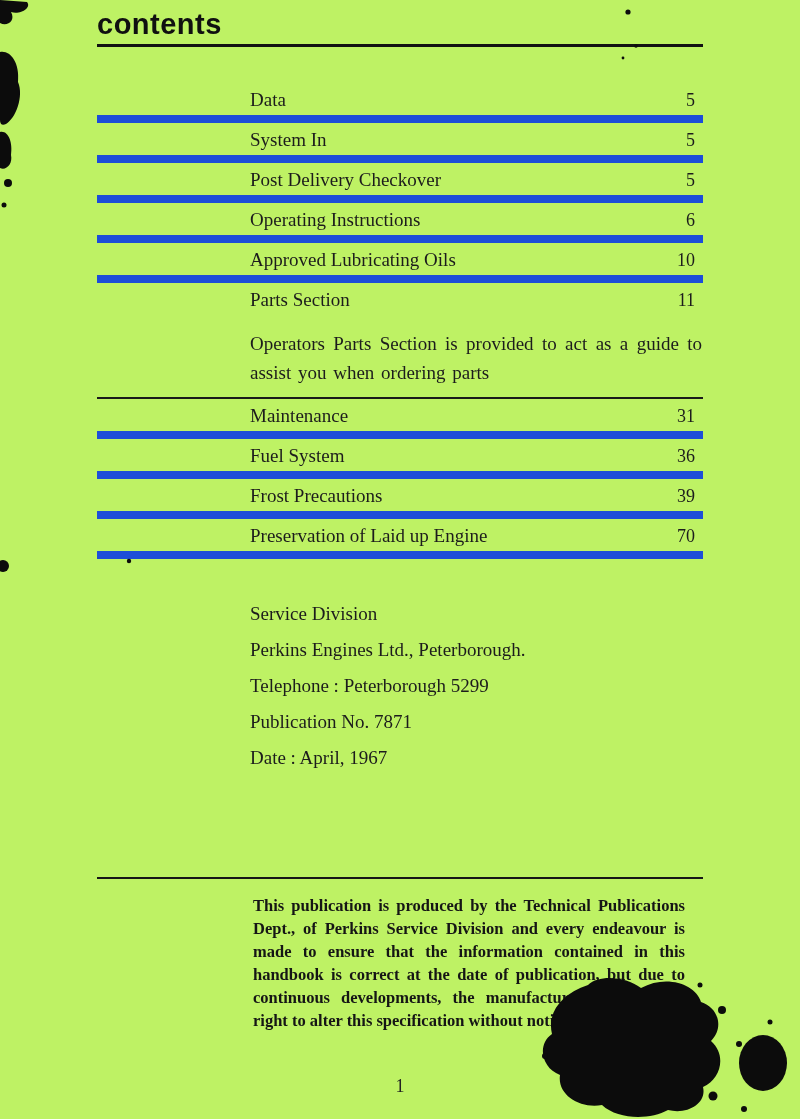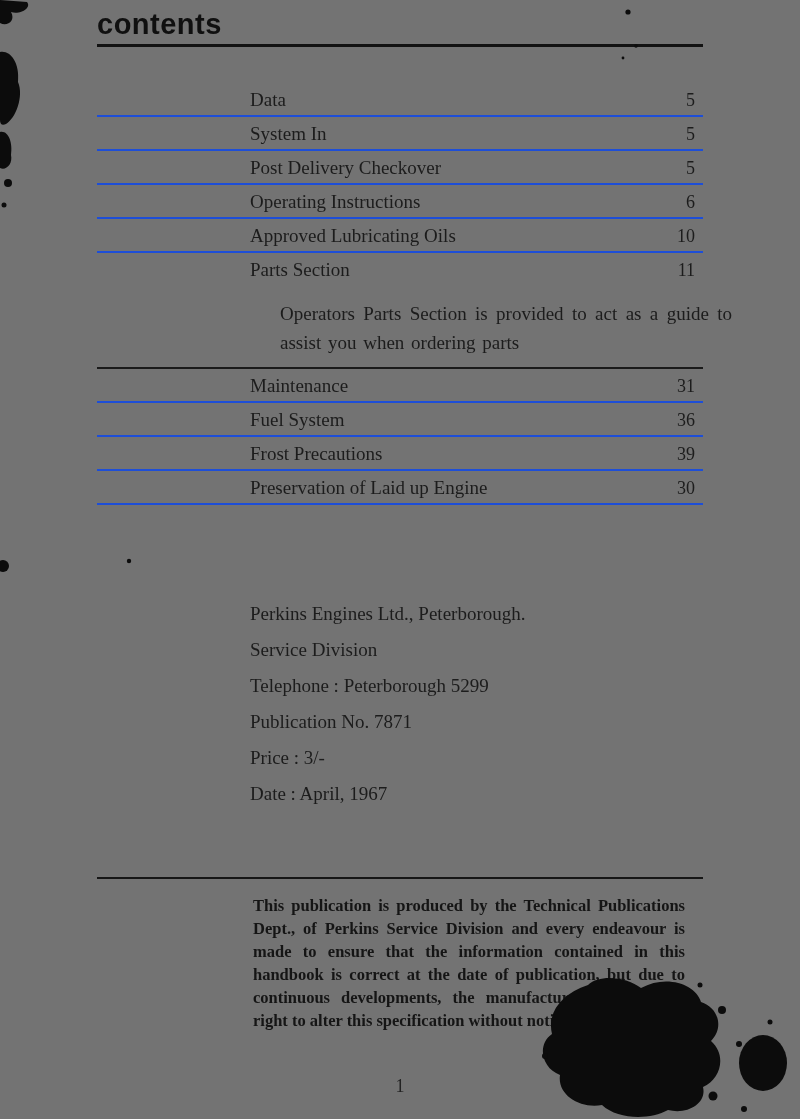--- a/index.html
+++ b/index.html
@@ -1,49 +1,48 @@
 <!DOCTYPE html>
 <html><head>
 <meta charset="utf-8">
 <style>
   html,body{margin:0;padding:0;background:#ffffff;}
   .page{
     position:relative;
     width:800px;height:1119px;
-    background:#737373;
+    background:#bef264;
     font-family:"Liberation Serif",serif;
     color:#1c1c1c;
     overflow:hidden;
   }
   .title{
     position:absolute;left:97px;top:8px;
     font-family:"Liberation Sans",sans-serif;
     font-weight:bold;font-size:29px;letter-spacing:0.5px;color:#101010;
   }
   .title-rule{
     position:absolute;left:97px;top:44px;width:606px;height:3px;background:#121212;
   }
   .toc{position:absolute;left:97px;top:47px;width:606px;}
   .toc-row{
     display:flex;justify-content:space-between;align-items:baseline;
-    border-bottom:2px solid #1d4ed8;
+    border-bottom:8px solid #1d4ed8;
     padding:6px 8px 4px 153px;
     font-size:19px;line-height:22px;
   }
   .toc-row.first{padding-top:42px;}
   .toc-row.no-rule{border-bottom:none;align-items:center;}
   .toc-page{font-size:18px;}
   .toc-note{
     padding:14px 0 10px 153px;
     border-bottom:2px solid #1a1a1a;
   }
   .toc-note-inner{
     width:452px;font-size:19px;line-height:29px;text-align:justify;
     word-spacing:2px;
-    margin-left:30px;
   }
   .issued{
     position:absolute;left:250px;top:596px;width:460px;
     font-size:19px;line-height:36px;
   }
   .footer-rule{
     position:absolute;left:97px;top:877px;width:606px;height:2px;background:#161616;
   }
   .footer-text{
     position:absolute;left:253px;top:894px;width:432px;
@@ -104,30 +103,29 @@
     <div class="toc-row">
       <span class="toc-label">Fuel System</span>
       <span class="toc-page">36</span>
     </div>
     <div class="toc-row">
       <span class="toc-label">Frost Precautions</span>
       <span class="toc-page">39</span>
     </div>
     <div class="toc-row">
       <span class="toc-label">Preservation of Laid up Engine</span>
-      <span class="toc-page">30</span>
+      <span class="toc-page">70</span>
     </div>
   </div>
 
   <div class="issued">
+    <div>Service Division</div>
     <div>Perkins Engines Ltd., Peterborough.</div>
-    <div>Service Division</div>
     <div>Telephone : Peterborough 5299</div>
     <div>Publication No. 7871</div>
-    <div>Price : 3/-</div>
     <div>Date : April, 1967</div>
   </div>
 
   <div class="footer-rule"></div>
   <div class="footer-text">This publication is produced by the Technical Publications Dept., of Perkins Service Division and every endeavour is made to ensure that the information contained in this handbook is correct at the date of publication, but due to continuous developments, the manufacturers reserve the right to alter this specification without notice.</div>
 
   <div class="page-number">1</div>
 
   <svg class="ink" viewBox="0 0 800 1119" xmlns="http://www.w3.org/2000/svg">
     <g fill="#0c0c0c">

